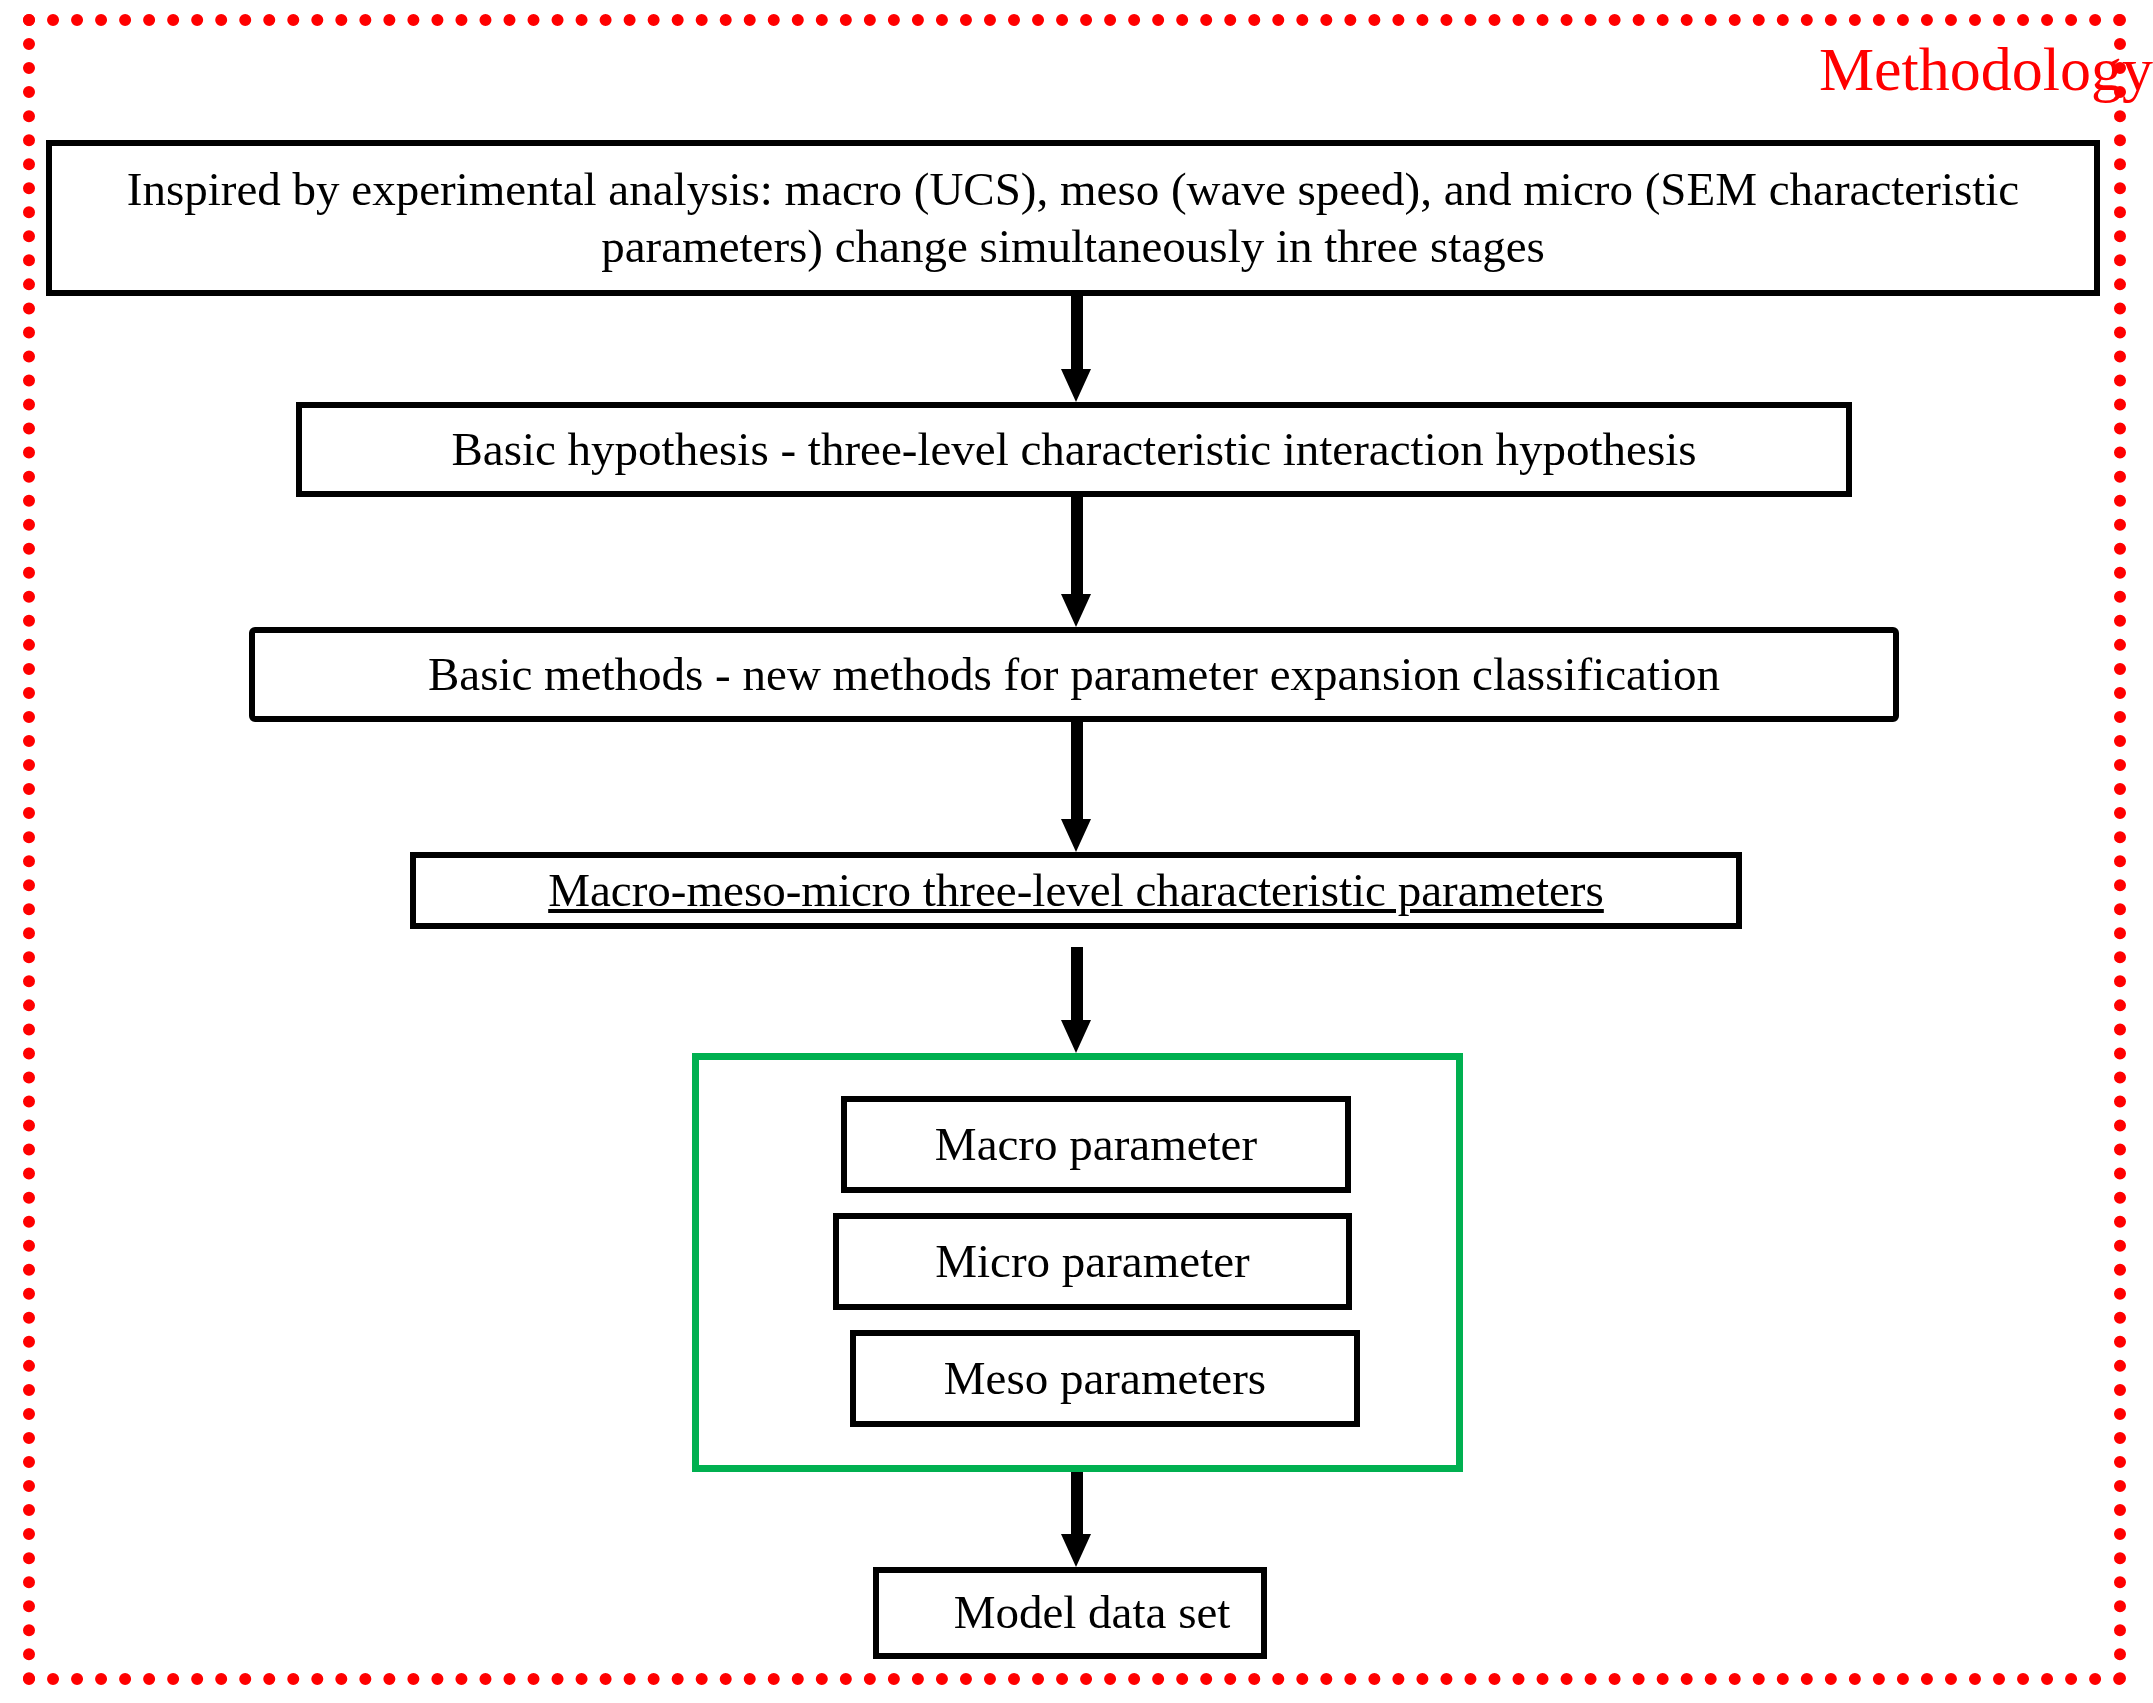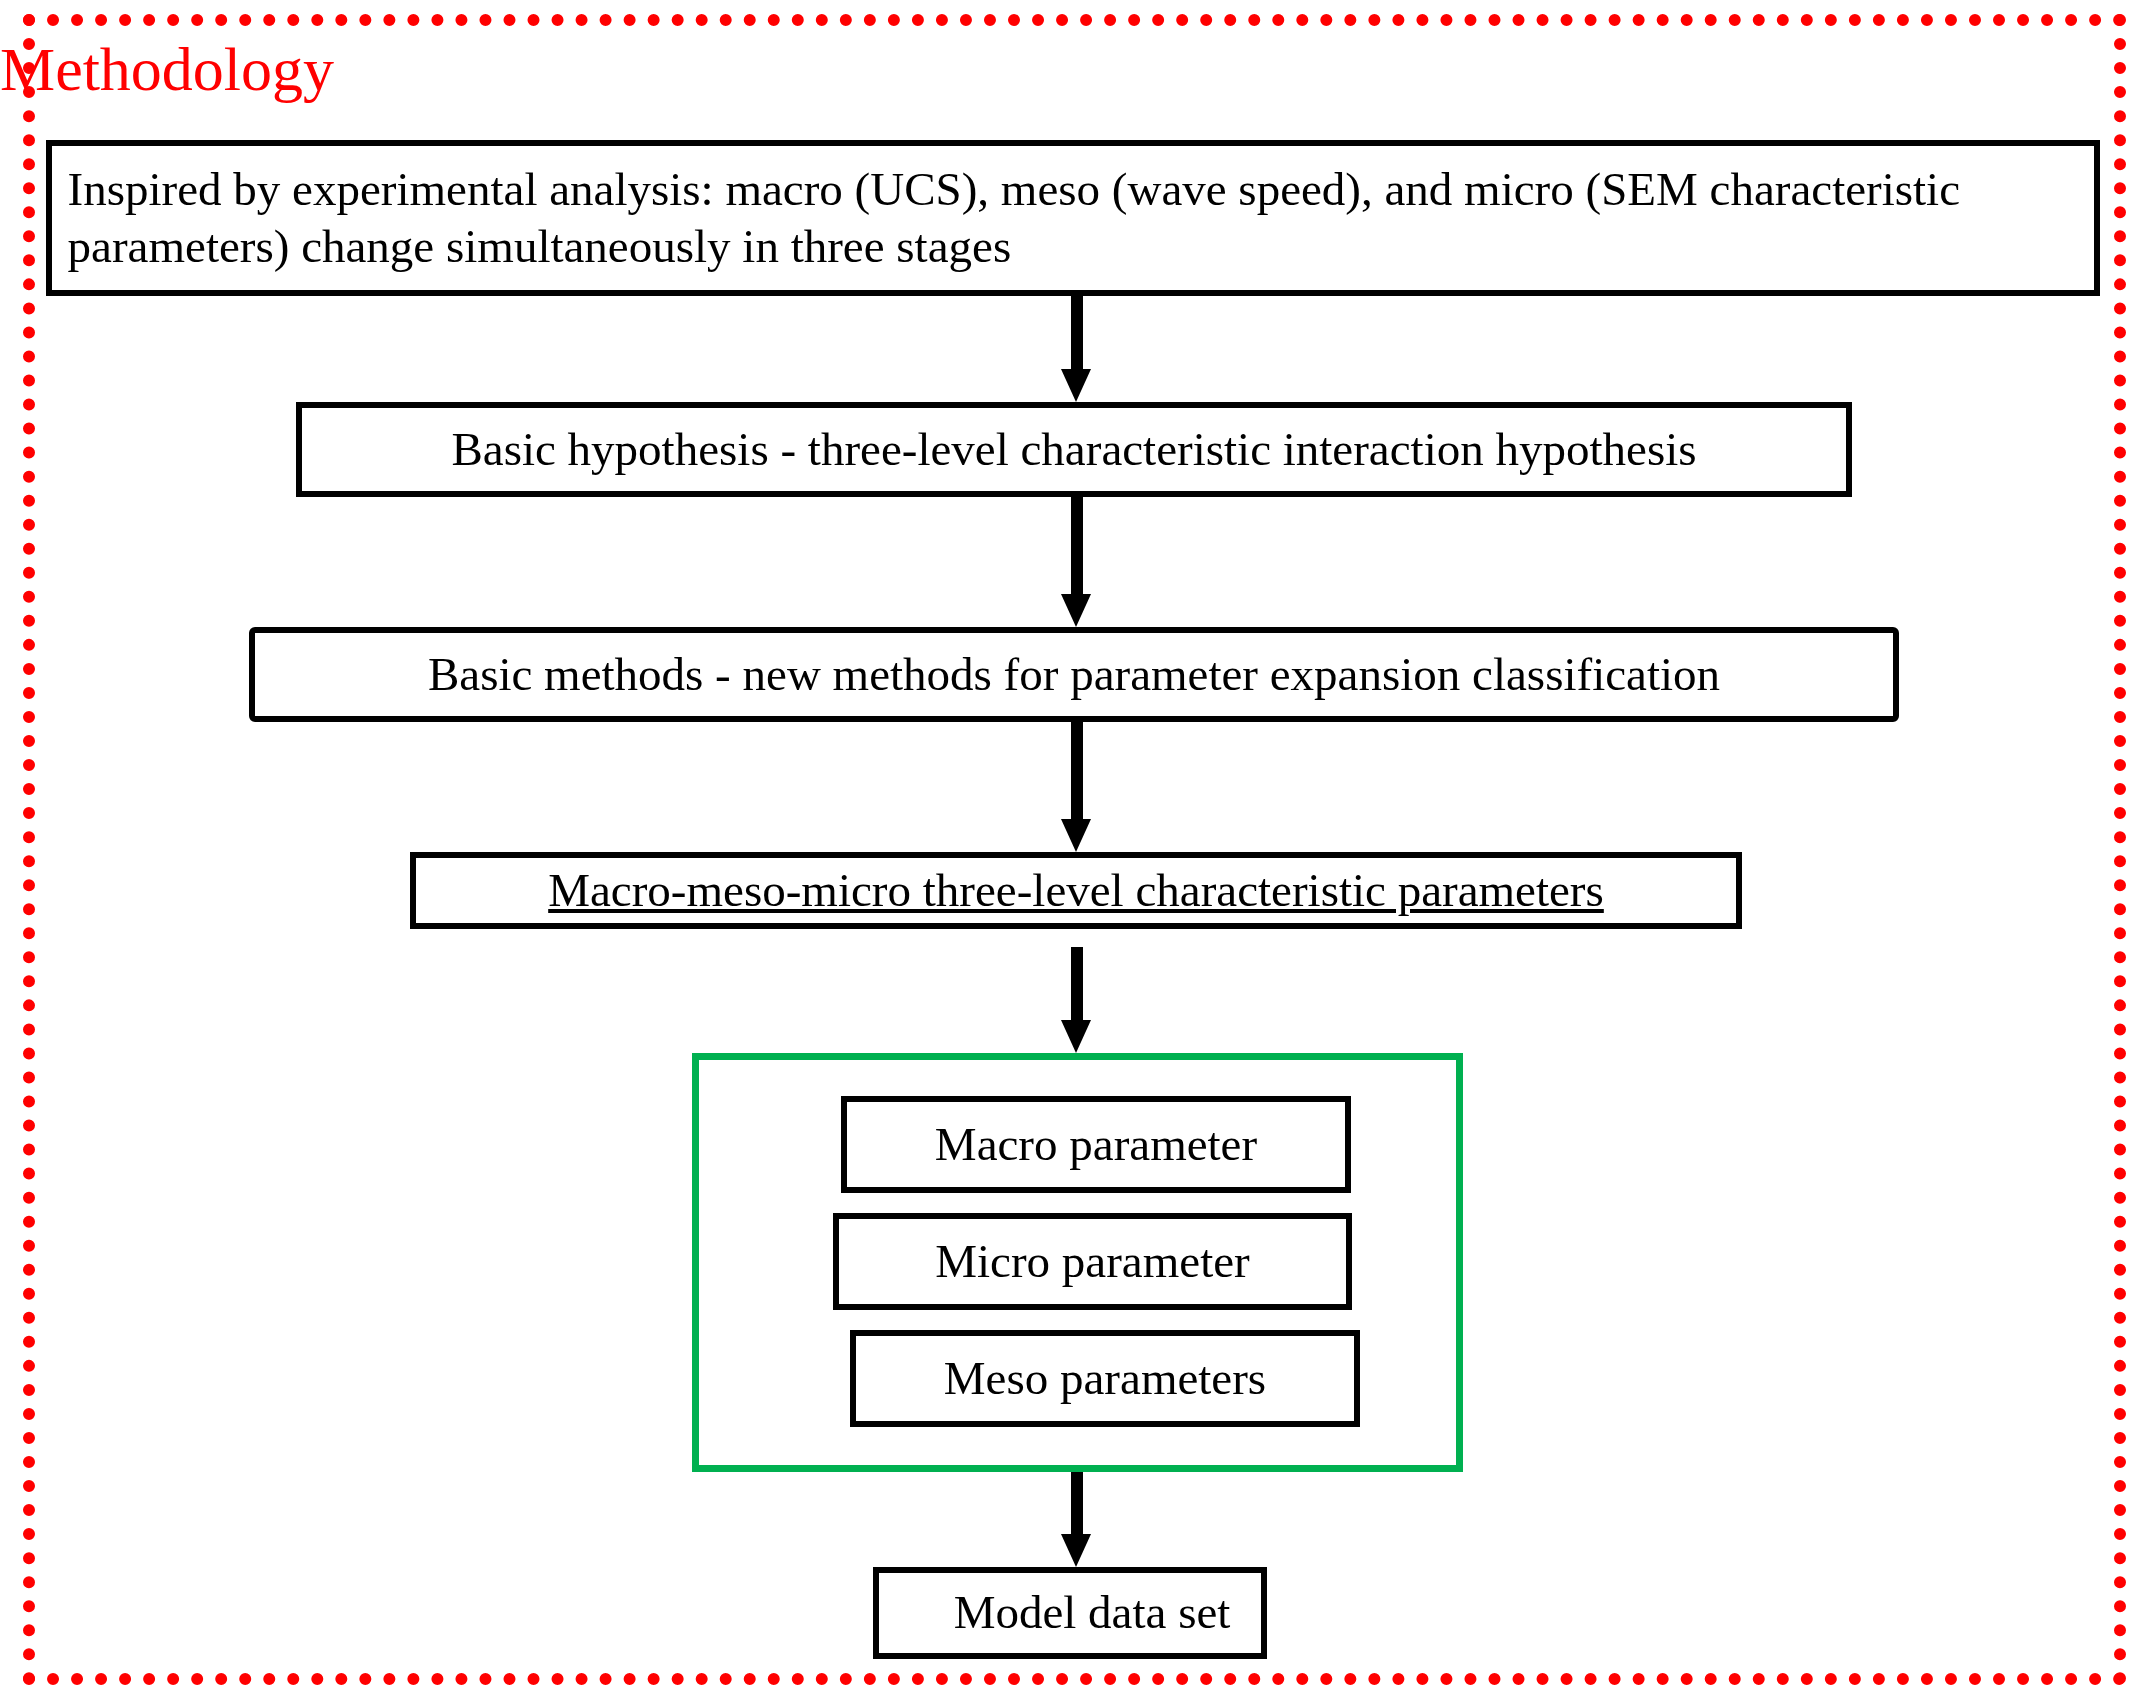--- a/index.html
+++ b/index.html
@@ -31,21 +31,21 @@
     border: 12px dotted #FF0000;
     pointer-events: none;
   }
 
   
   .title {
     position: absolute;
     left: 0;
     top: 38px;
     width: 2153px;
-    text-align: left;
+    text-align: right;
     color: #FF0000;
     font-size: 62px;
     line-height: 1.0;
     white-space: nowrap;
   }
 
   
   .box {
     position: absolute;
     box-sizing: border-box;
@@ -55,21 +55,21 @@
     align-items: center;
     justify-content: flex-start;
     color: #000000;
   }
   .box .box-text {
     display: block;
     width: 100%;
     font-size: 47px;
     line-height: 1.22;
     padding: 0 14px;
-    text-align: left;
+    text-align: center;
   }
   .box.centered .box-text {
     text-align: center;
   }
 
   
   #box-inspired {
     left: 46px;
     top: 140px;
     width: 2054px;

